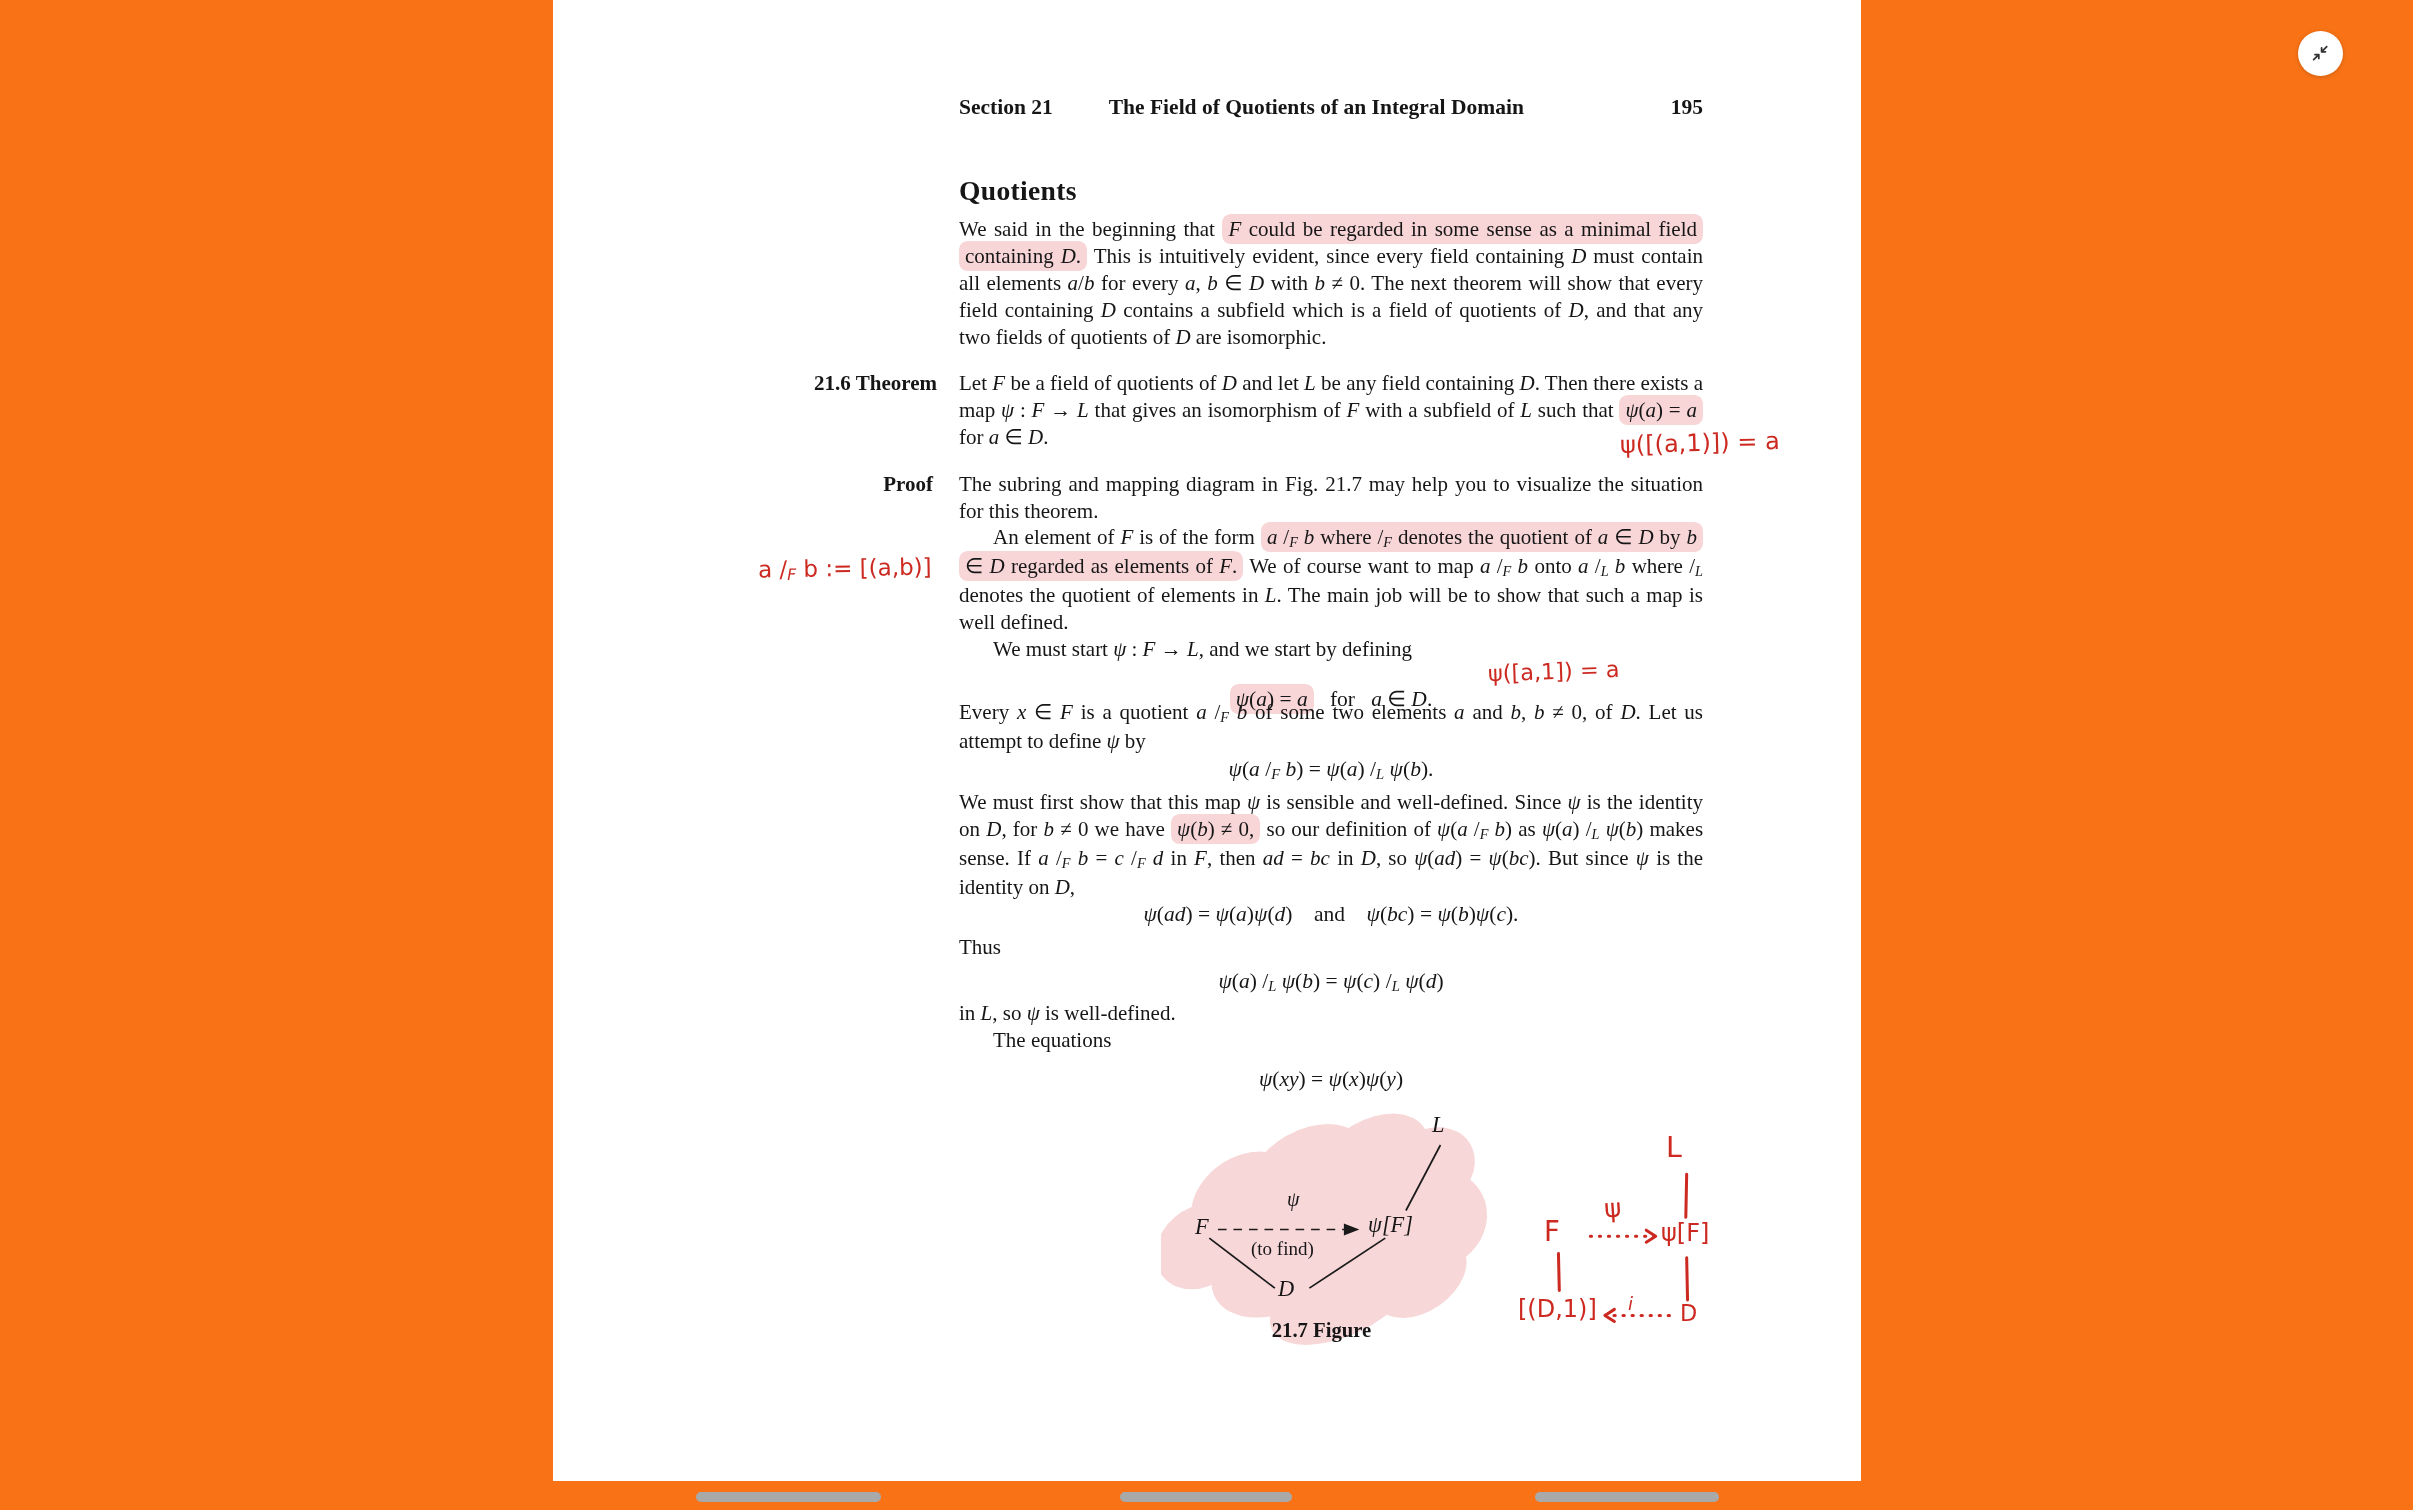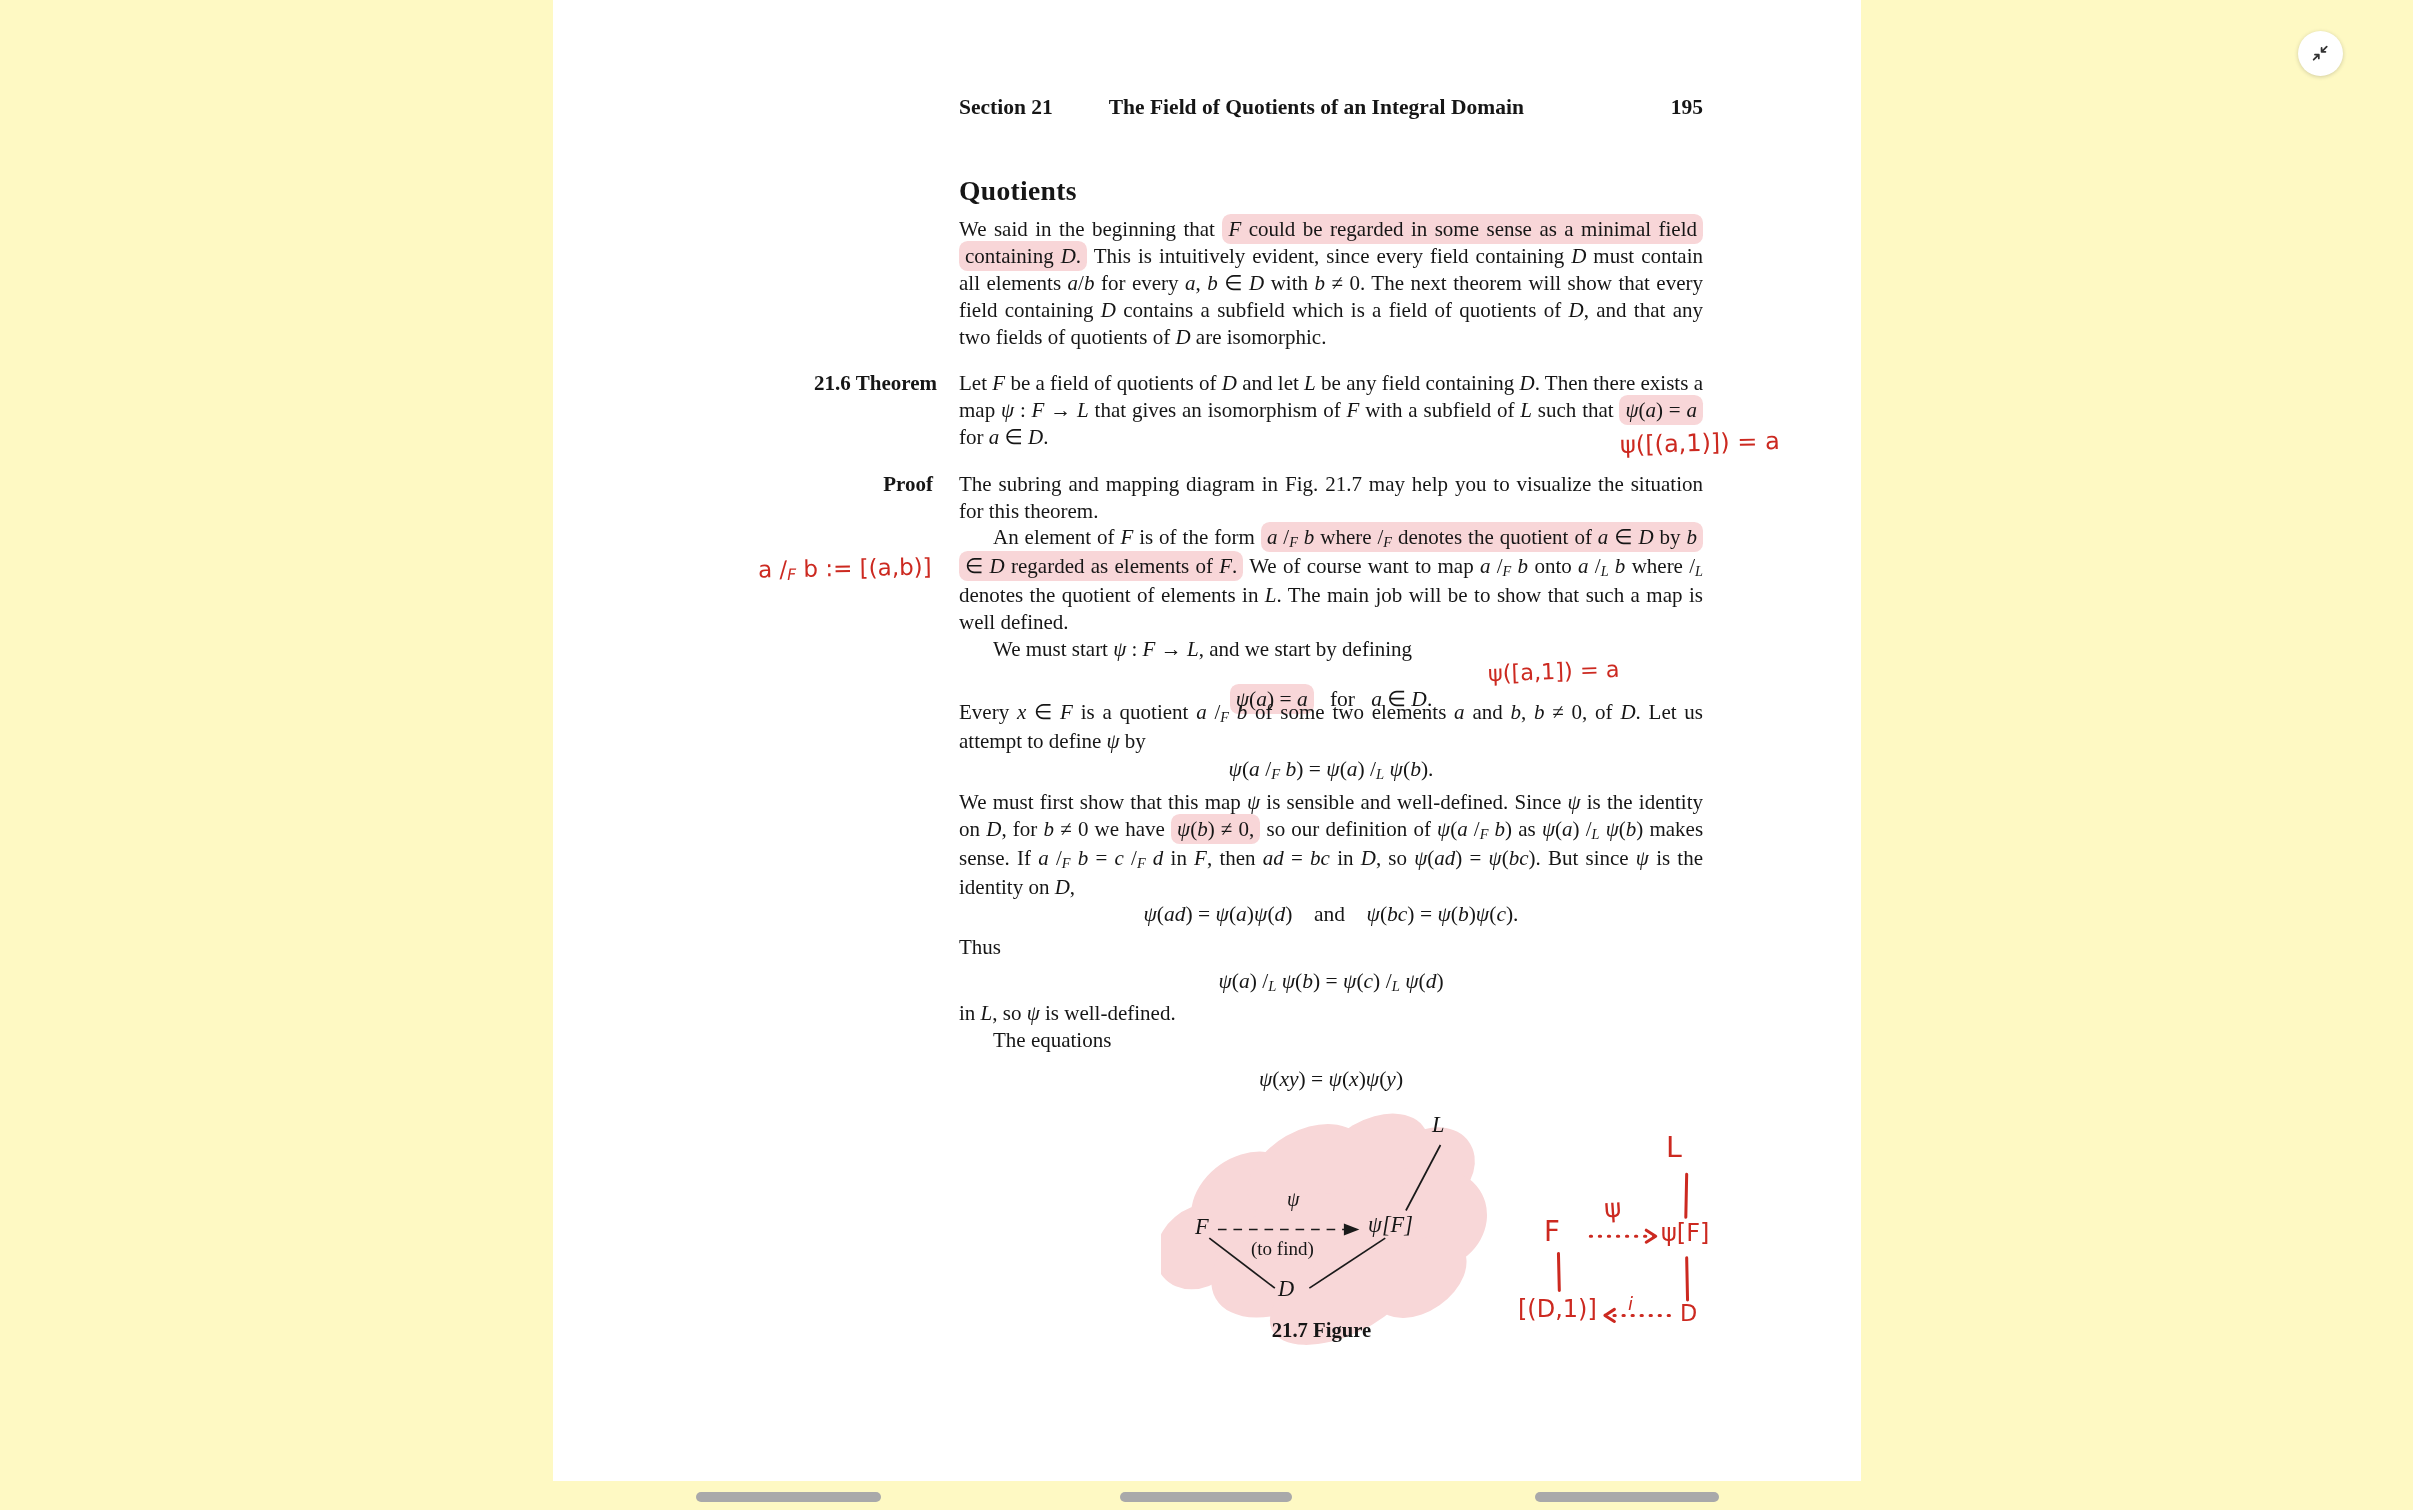--- a/index.html
+++ b/index.html
@@ -1,16 +1,16 @@
 <!DOCTYPE html>
 <html style="font-size:13.8px"><head>
 <meta charset="utf-8">
 <style>
   html,body{margin:0;padding:0;background:#f1f1f2;}
-  .canvas{position:relative;width:2413px;height:1510px;background:#fef9c3;overflow:hidden;
+  .canvas{position:relative;width:2413px;height:1510px;background:#f97316;overflow:hidden;
           font-family:"Liberation Serif",serif;color:#161616;}
   .page{position:absolute;left:553px;top:0;width:1308px;height:1481px;background:#ffffff;}
   .abs{position:absolute;}
   .body-text{font-size:21px;line-height:27px;text-align:justify;}
   .col{left:406px;width:744px;}
   .i{font-style:italic;}
   .sub{font-style:italic;font-size:0.68em;position:relative;top:0.22em;}
   .h{background:#f8d6d8;border-radius:8.6px;padding:2.6px 6px 3.4px;
      -webkit-box-decoration-break:clone;box-decoration-break:clone;}
   .header-row{display:flex;align-items:baseline;font-weight:bold;font-size:21.5px;}

